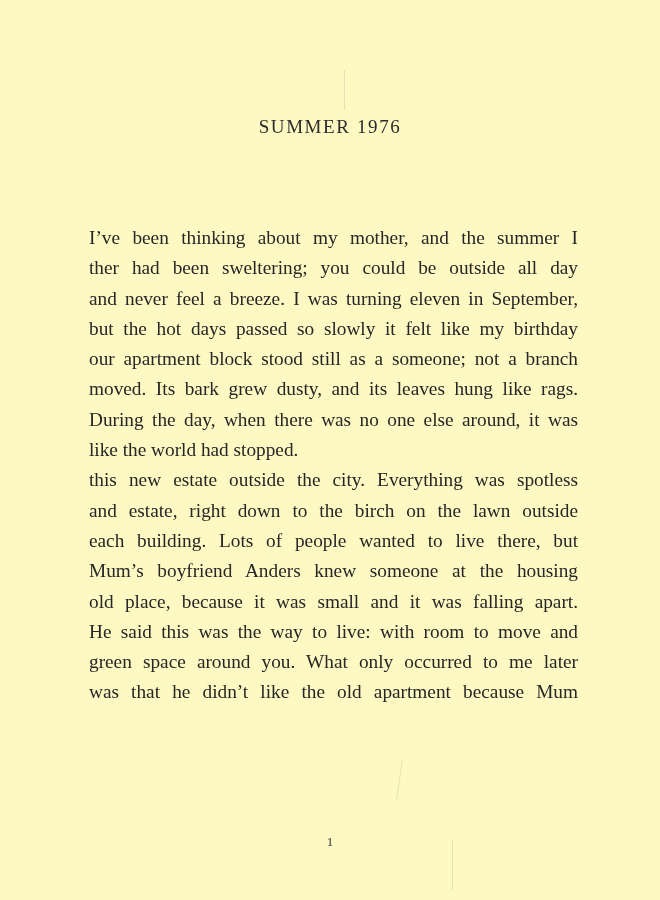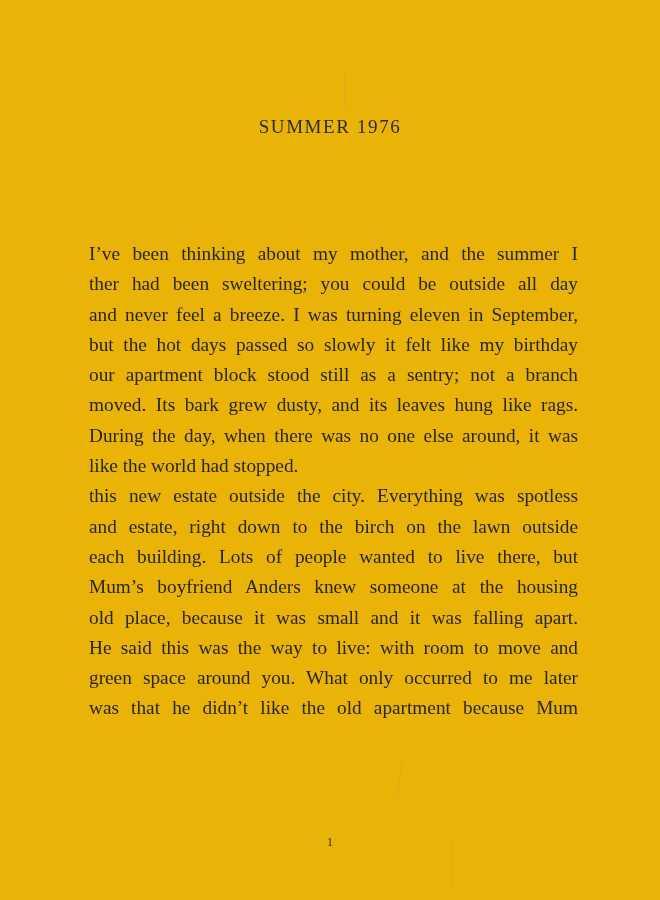--- a/index.html
+++ b/index.html
@@ -12,36 +12,36 @@
       background: #fefdf7;
       position: relative;
       overflow: hidden;
       font-family: "Liberation Serif", "DejaVu Serif", serif;
       color: #2a2a2a;
     }
     .page {
       position: absolute;
       left: 0; top: 0;
       width: 660px; height: 900px;
-      background: #eab308;
+      background: #fef9c3;
     }
     .chapter-title {
       position: absolute;
       top: 116px;
       left: 0;
       width: 660px;
       text-align: center;
       font-size: 19px;
       letter-spacing: 1.6px;
       color: #2b2b2b;
     }
     .body-text {
       position: absolute;
       left: 89px;
-      top: 239px;
+      top: 223px;
       width: 489px;
       font-size: 19.3px;
       line-height: 30.3px;
       color: #262626;
     }
     .line {
       display: block;
       white-space: nowrap;
       text-align: justify;
       text-align-last: justify;
@@ -76,21 +76,21 @@
   <div class="scan-mark" style="left:399px; top:760px; height:40px; transform:rotate(8deg);"></div>
   <div class="scan-mark" style="left:452px; top:840px; height:50px;"></div>
 
   <div class="chapter-title">SUMMER 1976</div>
 
   <div class="body-text">
     <span class="line">I’ve been thinking about my mother, and the summer I</span>
     <span class="line">ther had been sweltering; you could be outside all day</span>
     <span class="line">and never feel a breeze. I was turning eleven in September,</span>
     <span class="line">but the hot days passed so slowly it felt like my birthday</span>
-    <span class="line">our apartment block stood still as a sentry; not a branch</span>
+    <span class="line">our apartment block stood still as a someone; not a branch</span>
     <span class="line">moved. Its bark grew dusty, and its leaves hung like rags.</span>
     <span class="line">During the day, when there was no one else around, it was</span>
     <span class="line last">like the world had stopped.</span>
     <span class="line">this new estate outside the city. Everything was spotless</span>
     <span class="line">and estate, right down to the birch on the lawn outside</span>
     <span class="line">each building. Lots of people wanted to live there, but</span>
     <span class="line">Mum’s boyfriend Anders knew someone at the housing</span>
     <span class="line">old place, because it was small and it was falling apart.</span>
     <span class="line">He said this was the way to live: with room to move and</span>
     <span class="line">green space around you. What only occurred to me later</span>

